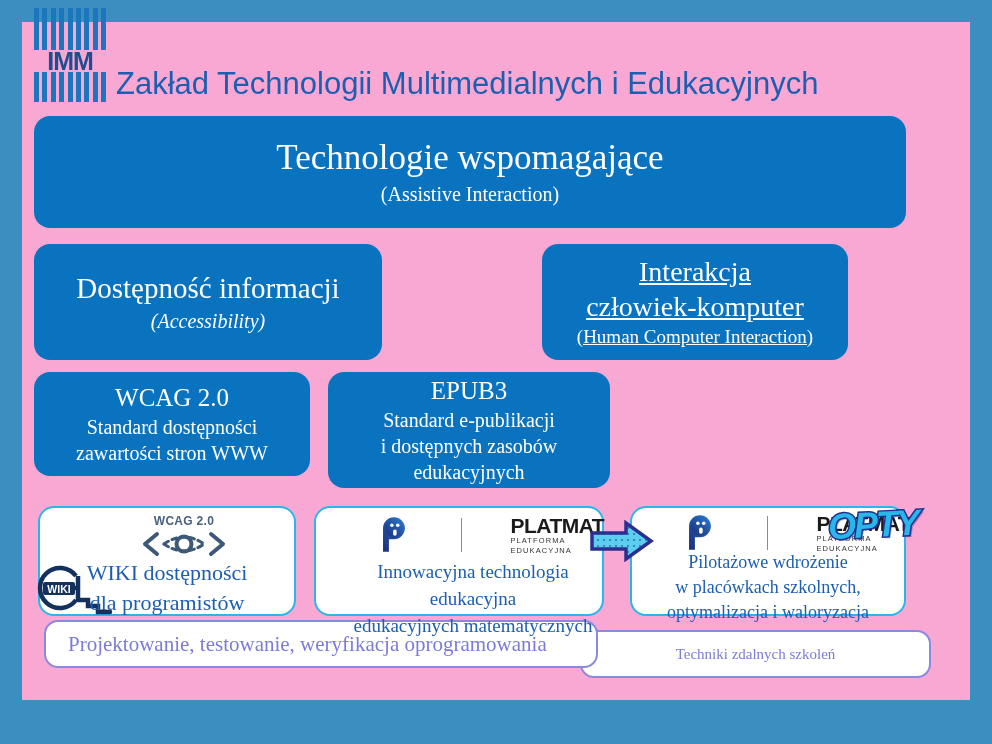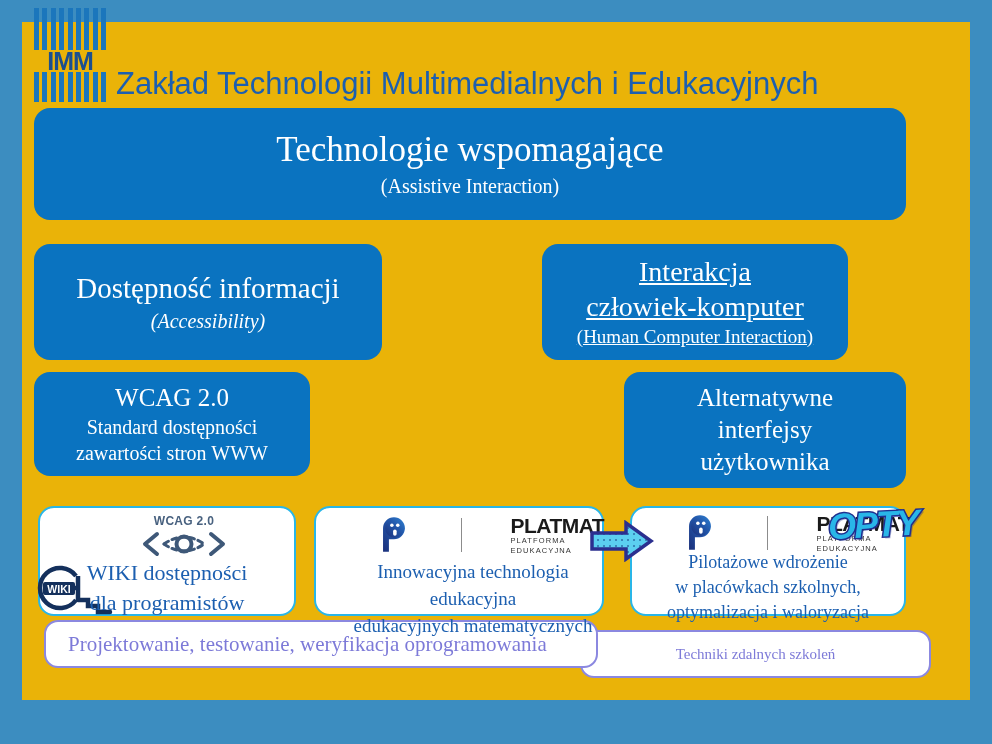--- a/index.html
+++ b/index.html
@@ -13,21 +13,21 @@
     position:relative;
     width:992px;height:744px;
     background:#3c8dc0;
     box-sizing:border-box;
   }
   
   #panel{
     position:absolute;
     left:22px;top:22px;
     width:948px;height:678px;
-    background:#eab308;
+    background:#f9a8d4;
   }
   
 
   
   #header{
     position:absolute;left:0;top:0;width:948px;height:88px;
   }
   #logo{
     position:absolute;left:12px;top:-14px;
     width:72px;height:98px;
@@ -64,21 +64,21 @@
     color:#ffffff;
     text-align:center;
     display:flex;flex-direction:column;
     align-items:center;justify-content:center;
     box-sizing:border-box;
     font-family:"Liberation Serif", serif;
   }
   .bbox .t1{display:block;}
   .bbox .t2{display:block;}
 
-  #box-at{left:12px;top:86px;width:872px;height:112px;}
+  #box-at{left:12px;top:94px;width:872px;height:112px;}
   #box-at .t1{font-size:35px;line-height:44px;}
   #box-at .t2{font-size:20px;line-height:28px;}
 
   #box-acc{left:12px;top:222px;width:348px;height:116px;}
   #box-acc .t1{font-size:29px;line-height:38px;}
   #box-acc .t2{font-size:20px;line-height:28px;font-style:italic;}
 
   #box-hci{left:520px;top:222px;width:306px;height:116px;text-decoration:underline;}
   #box-hci .t1{font-size:28px;line-height:35px;}
   #box-hci .t2{font-size:19px;line-height:26px;}
@@ -232,26 +232,27 @@
       <span class="t1">człowiek-komputer</span>
       <span class="t2">(Human Computer Interaction)</span>
     </div>
 
     <div class="bbox sm" id="box-wcag">
       <span class="t1">WCAG 2.0</span>
       <span class="t2">Standard dostępności</span>
       <span class="t2">zawartości stron WWW</span>
     </div>
 
-
-    <div class="bbox sm" id="box-alt">
-      <span class="t1">Alternatywne</span>
-      <span class="t1">interfejsy</span>
-      <span class="t1">użytkownika</span>
-    </div>
+    <div class="bbox sm" id="box-epub">
+      <span class="t1">EPUB3</span>
+      <span class="t2">Standard e-publikacji</span>
+      <span class="t2">i dostępnych zasobów</span>
+      <span class="t2">edukacyjnych</span>
+    </div>
+
 
     <div class="wbox" id="pb1">
 
       <div id="wcag-logo">
         <div class="wl-text">WCAG 2.0</div>
         <svg id="wcag-eye" width="86" height="28" viewBox="0 0 86 28">
           <path d="M16 4 L4 14 L16 24" fill="none" stroke="#3e5878" stroke-width="4" stroke-linecap="round" stroke-linejoin="round"></path>
           <path d="M70 4 L82 14 L70 24" fill="none" stroke="#3e5878" stroke-width="4" stroke-linecap="round" stroke-linejoin="round"></path>
           <path d="M23 14 Q43 0 63 14" fill="none" stroke="#3e5878" stroke-width="3" stroke-linecap="round" stroke-dasharray="5 4"></path>
           <path d="M23 14 Q43 28 63 14" fill="none" stroke="#3e5878" stroke-width="3" stroke-linecap="round" stroke-dasharray="5 4"></path>

